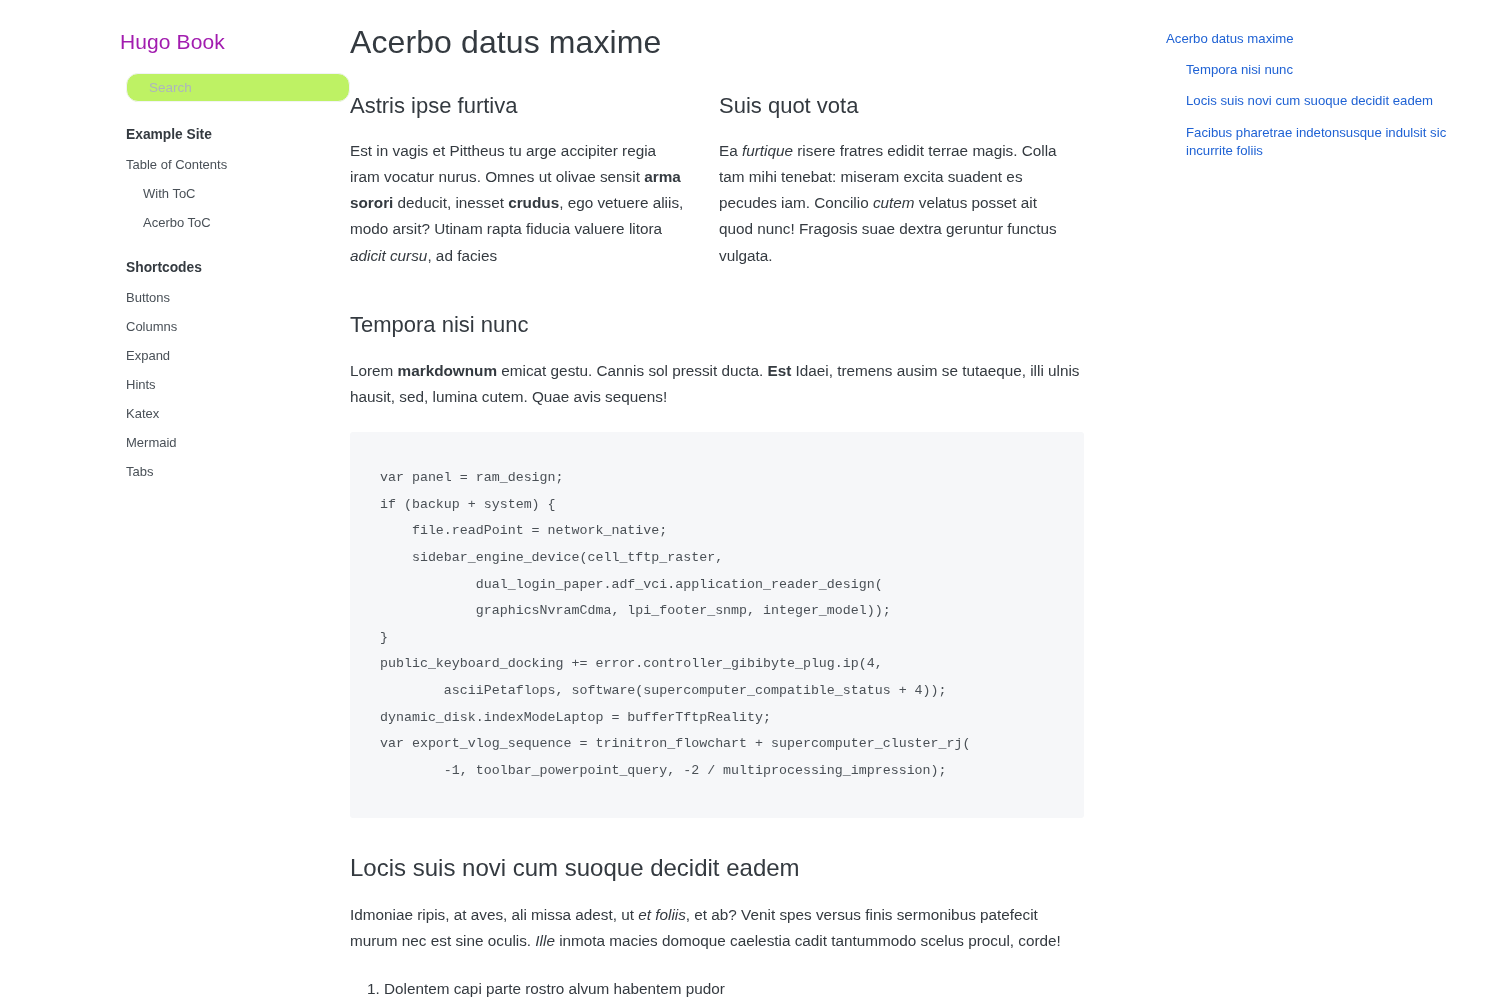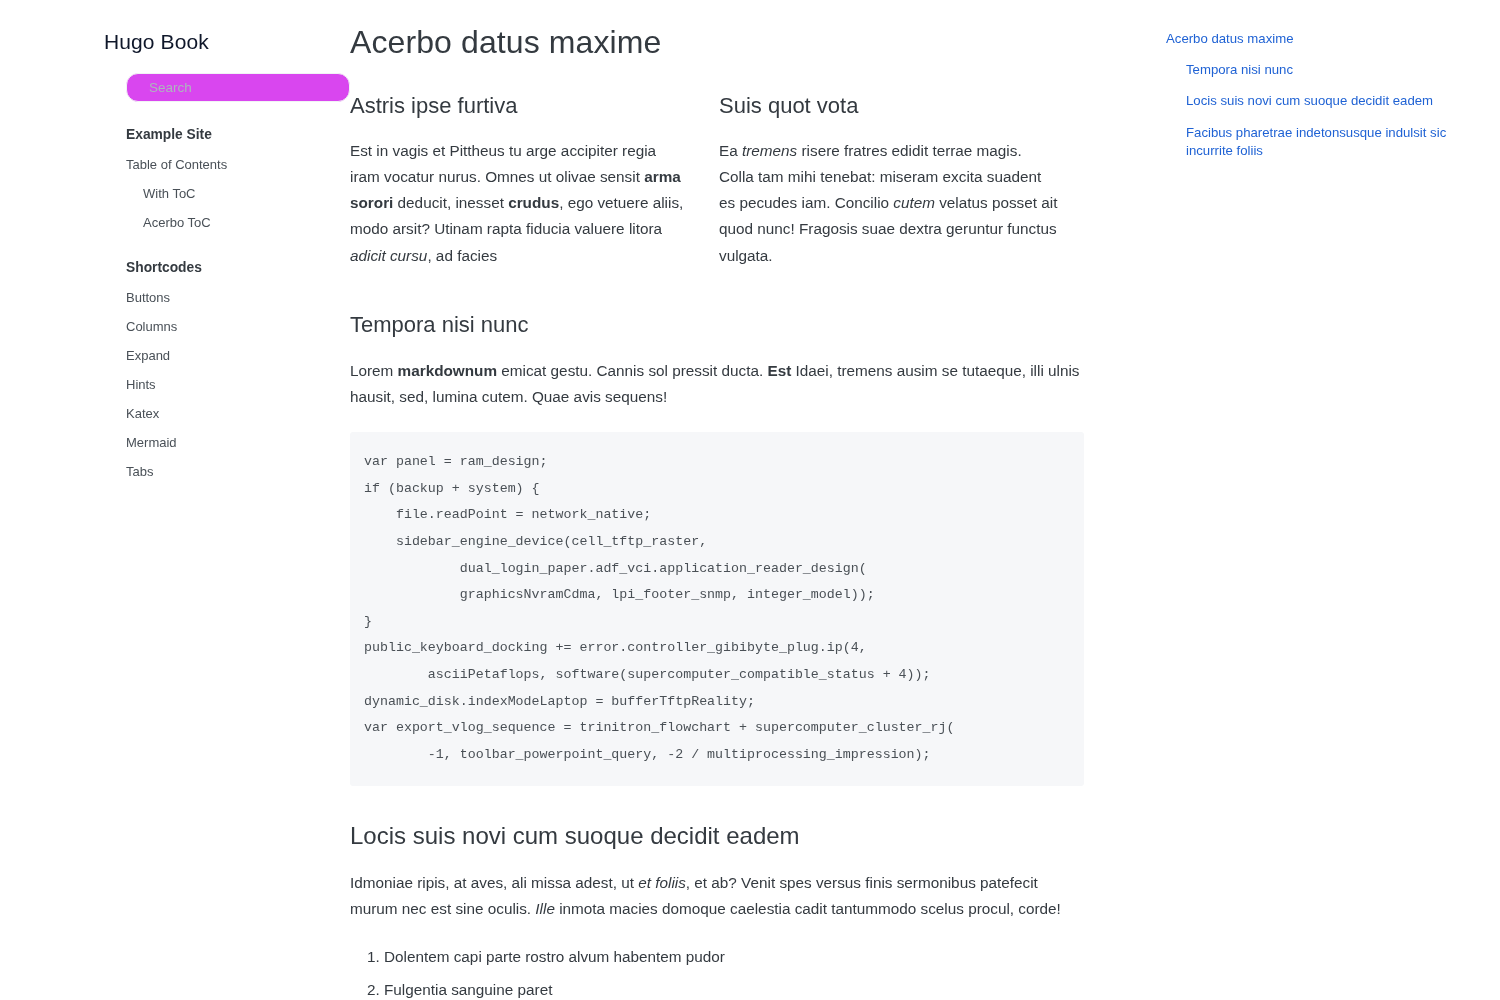--- a/index.html
+++ b/index.html
@@ -26,32 +26,32 @@
 
   
   .sidebar {
     width: 350px;
     flex: 0 0 350px;
     padding: 28px 0 0 0;
     height: 1000px;
   }
   .brand {
     font-size: 21px;
-    color: #0f172a;
+    color: #a21caf;
     font-weight: 400;
     padding: 0 24px 0 104px;
-    margin: 0 0 18px 0;
+    margin: 0 0 18px 16px;
     line-height: 1.3;
     letter-spacing: 0.1px;
   }
   .search-wrap { padding: 0 0 0 126px; }
   .search-input {
     width: 224px;
     height: 29px;
-    background: #d946ef;
+    background: #bef264;
     border: 1px solid #f1f3f5;
     border-radius: 12px;
     font-family: "Liberation Sans", sans-serif;
     font-size: 13.5px;
     color: #343a40;
     padding: 0 22px;
     outline: none;
   }
   .search-input::placeholder { color: #adb5bd; }
 
@@ -132,21 +132,21 @@
 
   .codeblock {
     background: #f6f7f9;
     border-radius: 3px;
     padding: 17px 14px 18px 14px;
     margin: 0 0 34px 0;
     width: 734px;
     overflow: hidden;
   }
   .codeblock pre {
-    margin: 0;
+    margin: 16px;
     font-family: "Liberation Mono", "DejaVu Sans Mono", monospace;
     font-size: 13.3px;
     line-height: 2.0;
     color: #4a5056;
     white-space: pre;
   }
 
   ol.numbered {
     margin: 0;
     padding-left: 34px;
@@ -210,21 +210,21 @@
   <main class="main">
     <h1 class="page-title">Acerbo datus maxime</h1>
 
     <div class="cols">
       <div class="col">
         <h2>Astris ipse furtiva</h2>
         <p>Est in vagis et Pittheus tu arge accipiter regia iram vocatur nurus. Omnes ut olivae sensit <strong>arma sorori</strong> deducit, inesset <strong>crudus</strong>, ego vetuere aliis, modo arsit? Utinam rapta fiducia valuere litora <em>adicit cursu</em>, ad facies</p>
       </div>
       <div class="col">
         <h2>Suis quot vota</h2>
-        <p>Ea <em>tremens</em> risere fratres edidit terrae magis. Colla tam mihi tenebat: miseram excita suadent es pecudes iam. Concilio <em>cutem</em> velatus posset ait quod nunc! Fragosis suae dextra geruntur functus vulgata.</p>
+        <p>Ea <em>furtique</em> risere fratres edidit terrae magis. Colla tam mihi tenebat: miseram excita suadent es pecudes iam. Concilio <em>cutem</em> velatus posset ait quod nunc! Fragosis suae dextra geruntur functus vulgata.</p>
       </div>
     </div>
 
     <h2 class="section-heading">Tempora nisi nunc</h2>
     <p class="body-text">Lorem <strong>markdownum</strong> emicat gestu. Cannis sol pressit ducta. <strong>Est</strong> Idaei, tremens ausim se tutaeque, illi ulnis hausit, sed, lumina cutem. Quae avis sequens!</p>
 
     <div class="codeblock">
       <pre>var panel = ram_design;
 if (backup + system) {
     file.readPoint = network_native;

